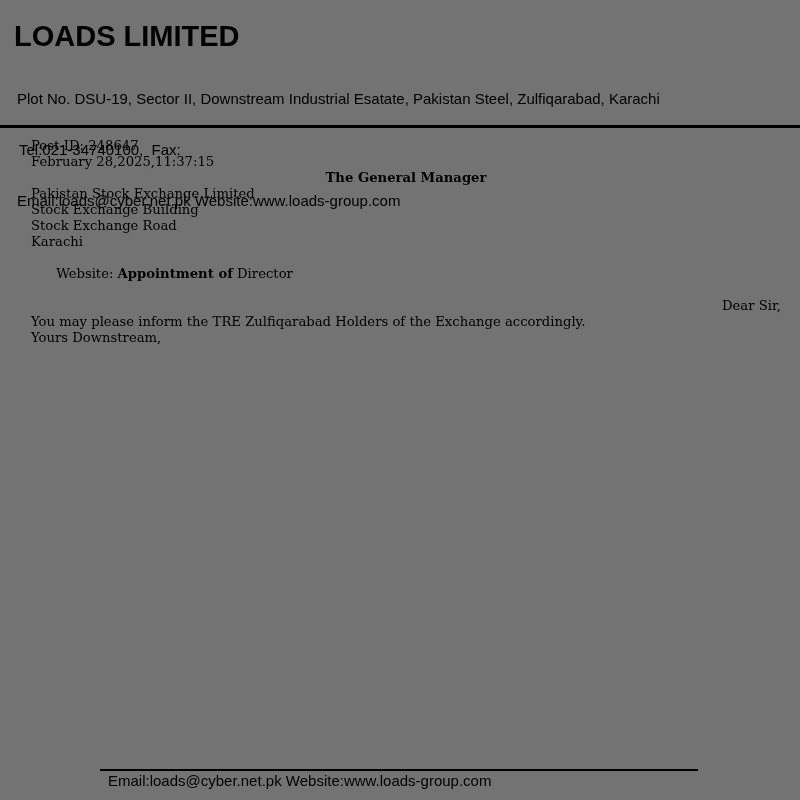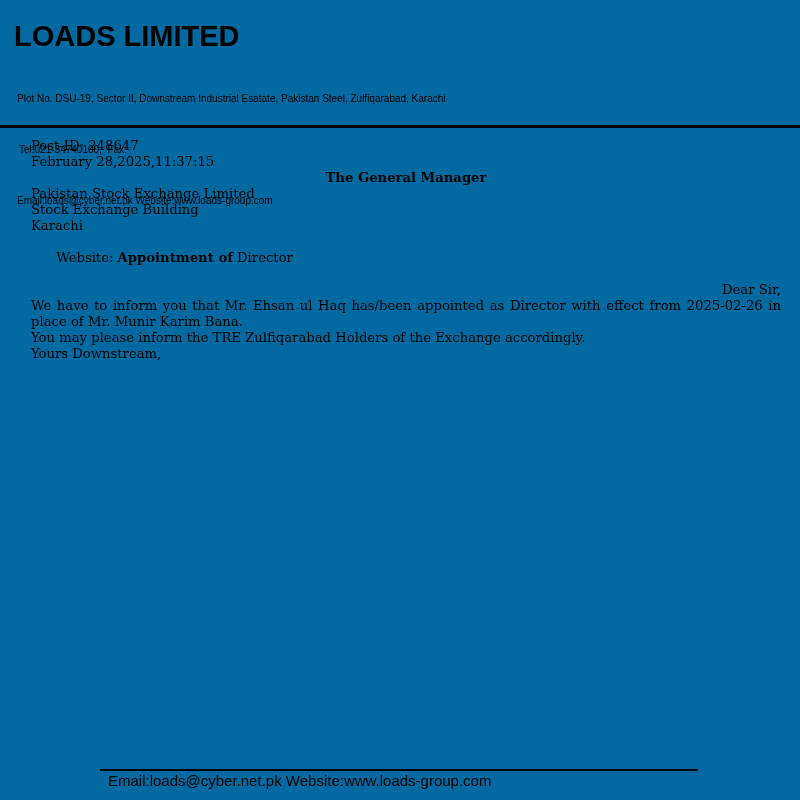--- a/index.html
+++ b/index.html
@@ -1,39 +1,39 @@
 <!DOCTYPE html>
 <html><head>
 <meta charset="utf-8">
 <style>
   html,body { margin:0; padding:0; }
   .page {
     position: relative;
     width: 800px;
     height: 800px;
-    background: #0369a1;
+    background: #737373;
     color: #000;
     overflow: hidden;
     font-family: "Liberation Sans", sans-serif;
   }
 
   
   .letterhead { position: absolute; top: 0; left: 0; right: 0; }
   .company-name {
     margin: 20px 0 0 14px;
     font-family: "Liberation Sans", sans-serif;
     font-weight: bold;
     font-size: 29px;
     line-height: 32px;
     letter-spacing: 0px;
     white-space: pre;
   }
   .letterhead-address {
     margin: 4px 0 0 17px;
-    font-size: 10px;
+    font-size: 15px;
     line-height: 17px;
     white-space: pre-wrap;
   }
   .letterhead-address .line { display: block; }
   .line-tel { padding-left: 2px; }
   .head-divider {
     position: absolute;
     left: 0; right: 0; top: 125px;
     height: 3px;
     background: #000;
@@ -90,30 +90,30 @@
 
     <div class="block meta-block">
       <div>Post-ID: 248647</div>
       <div>February 28,2025,11:37:15</div>
     </div>
 
     <div class="block recipient-block">
       <div class="bold">The General Manager</div>
       <div>Pakistan Stock Exchange Limited</div>
       <div>Stock Exchange Building</div>
+      <div>Stock Exchange Road</div>
       <div>Karachi</div>
     </div>
 
     <div class="block subject-line">
       <span>Website: </span><span class="bold">Appointment of</span><span> Director</span>
     </div>
 
     <div class="block salutation">Dear Sir,</div>
 
-    <p class="block para-1">We have to inform you that Mr. Ehsan ul Haq has/been appointed as Director with effect from 2025-02-26 in place of Mr. Munir Karim Bana.</p>
 
     <p class="block para-2">You may please inform the TRE Zulfiqarabad Holders of the Exchange accordingly.</p>
 
     <div class="block closing">Yours Downstream,</div>
   </div>
 
   <div class="foot-divider"></div>
   <div class="footer-contact">Email:loads@cyber.net.pk Website:www.loads-group.com</div>
 
 </div>

